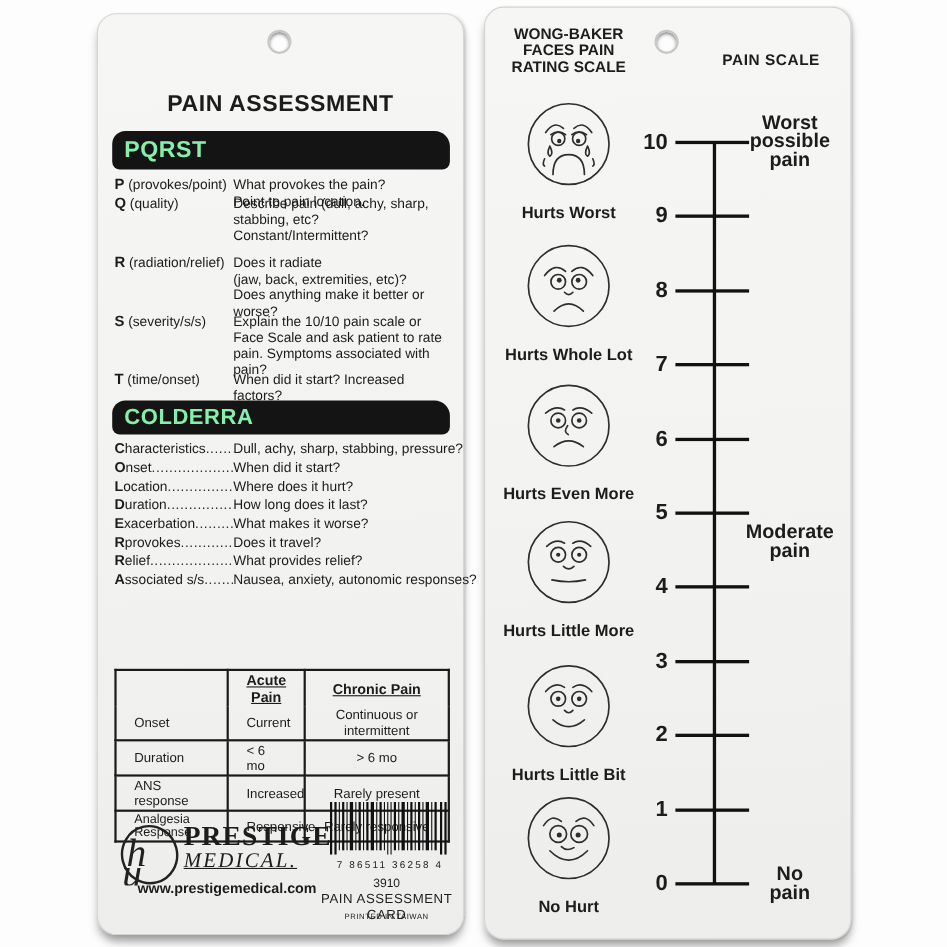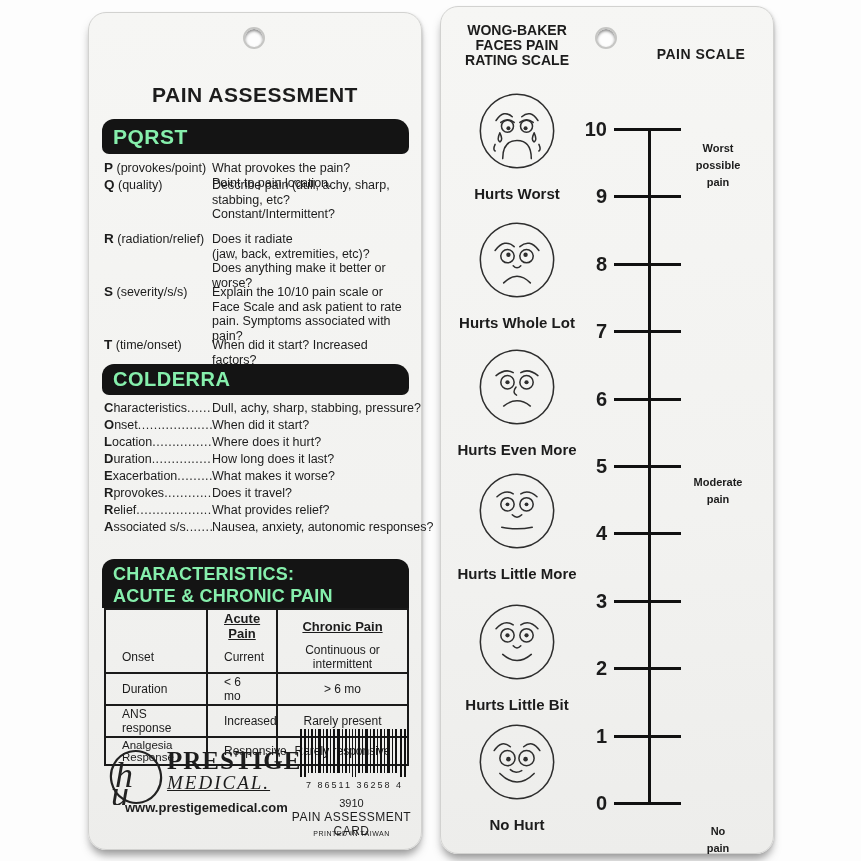--- a/index.html
+++ b/index.html
@@ -55,21 +55,21 @@
   
   .wb-title{left:6px;top:16px;width:140px;text-align:center;font-size:14px;font-weight:bold;line-height:15px;}
   .ps-title{left:200px;top:39px;width:120px;text-align:center;font-size:14px;font-weight:bold;letter-spacing:.5px;}
   .face-block{position:absolute;left:0;width:152px;text-align:center;}
   .face-block svg{display:block;margin:0 auto;}
   .face-label{margin-top:14px;font-size:15px;font-weight:bold;}
   .vline{left:207px;top:122px;width:3px;height:674px;background:#111;}
   .tick{position:absolute;left:0;width:332px;height:26px;}
   .tick-line{position:absolute;left:173px;top:12px;width:67px;height:3px;background:#111;}
   .tick-num{position:absolute;left:118px;top:0;width:48px;text-align:right;font-size:20px;font-weight:bold;line-height:26px;}
-  .scale-label{position:absolute;left:221px;width:112px;text-align:center;font-size:11px;font-weight:bold;line-height:17px;margin-top:37px;}
+  .scale-label{position:absolute;left:221px;width:112px;text-align:center;font-size:18px;font-weight:bold;line-height:17px;}
   .face{stroke:#2e2e2e;fill:none;stroke-width:1.6;stroke-linecap:round;}
   .face .fill{fill:#2e2e2e;stroke:none;}
 </style>
 </head>
 <body>
 
 <div id="stage">
 
   <div class="card" id="left-card">
     <div class="hole" style="left:154px;top:14px;"></div>
@@ -159,24 +159,20 @@
       </div>
       <div class="c-row">
         <div class="c-lead">
             <span class="c-label"><b>A</b><span>ssociated s/s</span></span>
             <span class="leader"></span>
           </div>
         <div class="c-desc">Nausea, anxiety, autonomic responses?</div>
       </div>
     </div>
 
-    <div class="abs blackbar bar-char">
-      <div>CHARACTERISTICS:</div>
-      <div>ACUTE &amp; CHRONIC PAIN</div>
-    </div>
 
     <table class="acute">
       <colgroup>
           <col class="c1">
           <col class="c2">
           <col class="c3">
         </colgroup>
       <tbody>
           <tr class="hdr">
         <td class="l"></td>
@@ -408,19 +404,19 @@
         <div class="tick-line"></div>
       </div>
     <div class="tick" style="top:783px">
         <div class="tick-num">0</div>
         <div class="tick-line"></div>
       </div>
 
     <div class="scale-label pre" style="top:96px">Worst
 possible
 pain</div>
-    <div class="scale-label pre" style="top:430px">Moderate
+    <div class="scale-label pre" style="top:468px">Moderate
 pain</div>
     <div class="scale-label pre" style="top:779px">No
 pain</div>
   </div>
 
 </div>
 
 </body></html>

